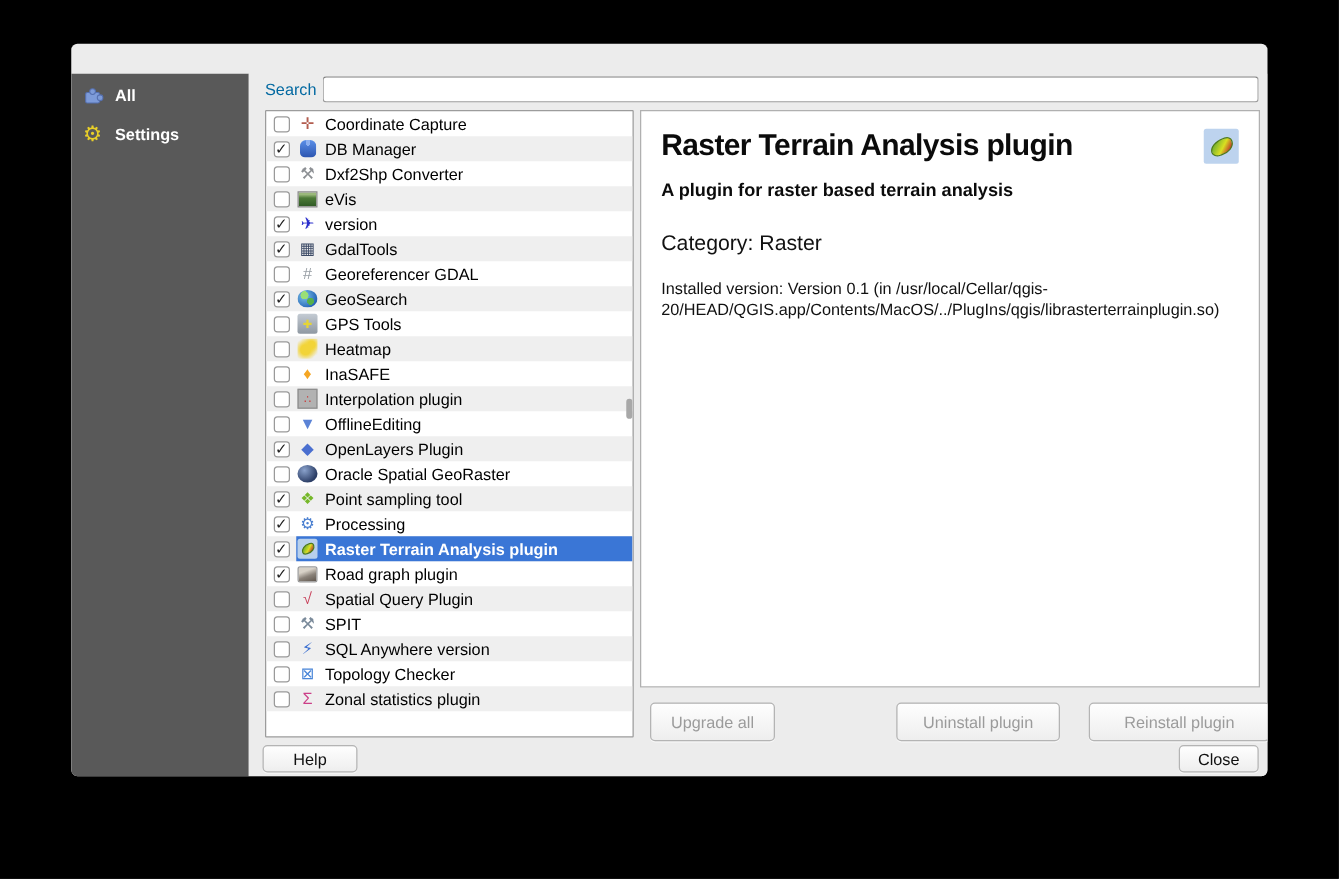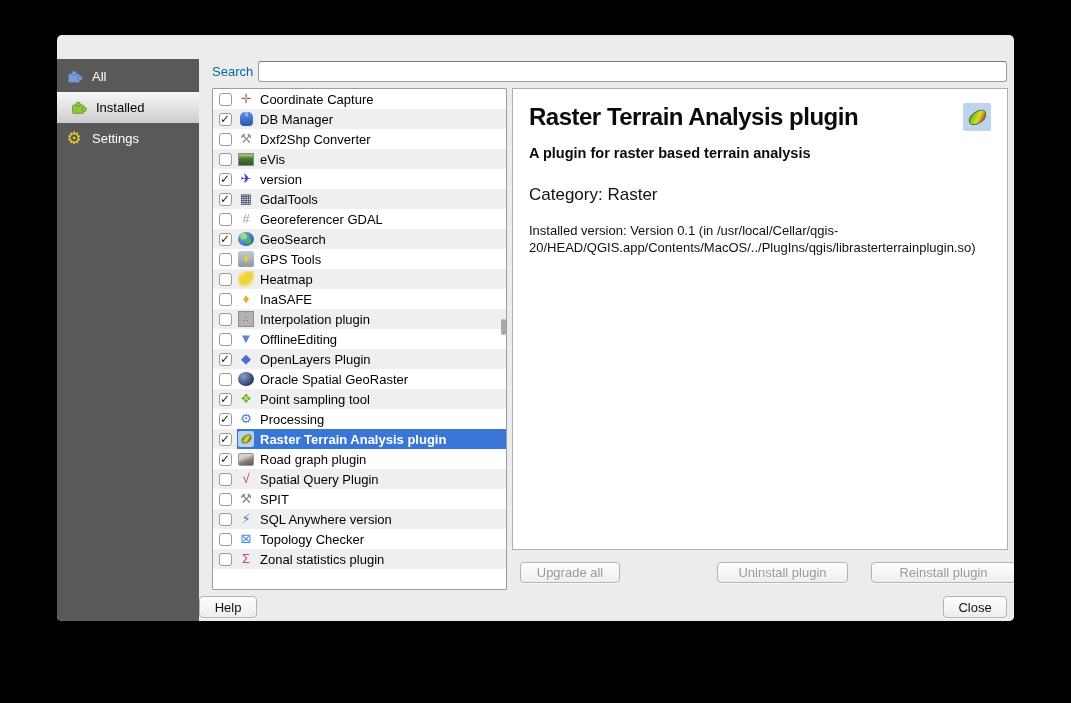--- a/index.html
+++ b/index.html
@@ -18,21 +18,21 @@
   .tl { width:13px; height:13px; border-radius:50%;
         background:radial-gradient(circle at 50% 30%, #fdfdfd, #c2c2c2 55%, #9b9b9b);
         border:1px solid #868686; }
   .win-title { position:absolute; left:0; right:0; top:0; height:23px; line-height:23px;
                text-align:center; font-size:13px; color:#3d3d3d; }
 
   
   .sidebar { position:absolute; left:0; top:24px; bottom:0; width:142px;
              background:#595959; padding-top:2px; }
   .side-item { height:31px; display:flex; align-items:center; gap:9px;
-               padding-left:8px; color:#fff; font-weight:normal; font-size:13px;
+               padding-left:8px; color:#fff; font-weight:bold; font-size:13px;
                cursor:default; }
   .side-item.selected { background:linear-gradient(#f7f7f7,#cdcdcd); color:#000;
                         padding-left:12px; }
   .side-icon { width:18px; height:18px; display:flex; align-items:center;
                justify-content:center; flex:0 0 18px; }
   .side-icon svg { display:block; }
   .gear-glyph { font-size:17px; line-height:18px; }
 
   
   .main { position:absolute; left:142px; top:24px; right:0; bottom:0; background:#ececec; }
@@ -103,58 +103,48 @@
   .detail-icon i { display:block; width:19px; height:13px;
                    background:linear-gradient(135deg,#7ab32e 20%,#d9e021 55%,#c0392b 85%);
                    border:1px solid #4e7a1c; border-radius:70% 30% 65% 35%;
                    transform:rotate(-18deg); }
   .detail-sub { font-size:14.5px; font-weight:bold; color:#0b0b0b; margin-top:14px; }
   .detail-cat { font-size:17px; color:#111; margin-top:24px; }
   .detail-ver { font-size:13px; color:#111; margin-top:17px; line-height:17px;
                 overflow-wrap:break-word; padding-right:2px; }
 
   
-  .btn { position:absolute; height:21px; border:1px solid #b4b4b4; border-radius:4px;
+  .btn { position:absolute; height:31px; border:1px solid #b4b4b4; border-radius:4px;
          background:linear-gradient(#fefefe,#eeeeee); font-size:13px;
          font-family:inherit; color:#111; text-align:center; cursor:default;
          box-shadow:0 1px 0 rgba(255,255,255,.6); }
   .btn.disabled { color:#9b9b9b; }
   #btn-upgrade   { left:321px; top:503px; width:100px; }
   #btn-uninstall { left:518px; top:503px; width:131px; }
   #btn-reinstall { left:672px; top:503px; width:145px; }
-  #btn-help      { left:0;  top:537px; width:58px; height:22px; }
+  #btn-help      { left:11px;  top:537px; width:76px; height:22px; }
   #btn-close     { left:744px; top:537px; width:64px; height:22px; }
 </style>
 </head>
 <body>
 
 <div class="window">
 
 
   <div class="sidebar" id="sidebar">
       <div class="side-item">
         <span class="side-icon">
           <svg width="17" height="17" viewBox="0 0 20 20">
             <rect x="3" y="7" width="13" height="10" rx="1.5" fill="#7d9bd9" stroke="#5570b0"></rect>
             <circle cx="9.5" cy="6.2" r="2.7" fill="#7d9bd9" stroke="#5570b0"></circle>
             <circle cx="16.6" cy="12" r="2.7" fill="#7d9bd9" stroke="#5570b0"></circle>
           </svg>
         </span>
         <span>All</span>
       </div>
-      <div class="side-item selected">
-        <span class="side-icon">
-          <svg width="17" height="17" viewBox="0 0 20 20">
-            <rect x="3" y="7" width="13" height="10" rx="1.5" fill="#8dc63f" stroke="#6a9a2a"></rect>
-            <circle cx="9.5" cy="6.2" r="2.7" fill="#8dc63f" stroke="#6a9a2a"></circle>
-            <circle cx="16.6" cy="12" r="2.7" fill="#8dc63f" stroke="#6a9a2a"></circle>
-          </svg>
-        </span>
-        <span>Installed</span>
-      </div>
       <div class="side-item">
         <span class="side-icon gear-glyph" style="color: rgb(232, 207, 40);">⚙</span>
         <span>Settings</span>
       </div>
     </div>
 
   <div class="main">
 
     <label class="search-label">Search</label>
     <input class="search-input" type="text" value="" style="">

